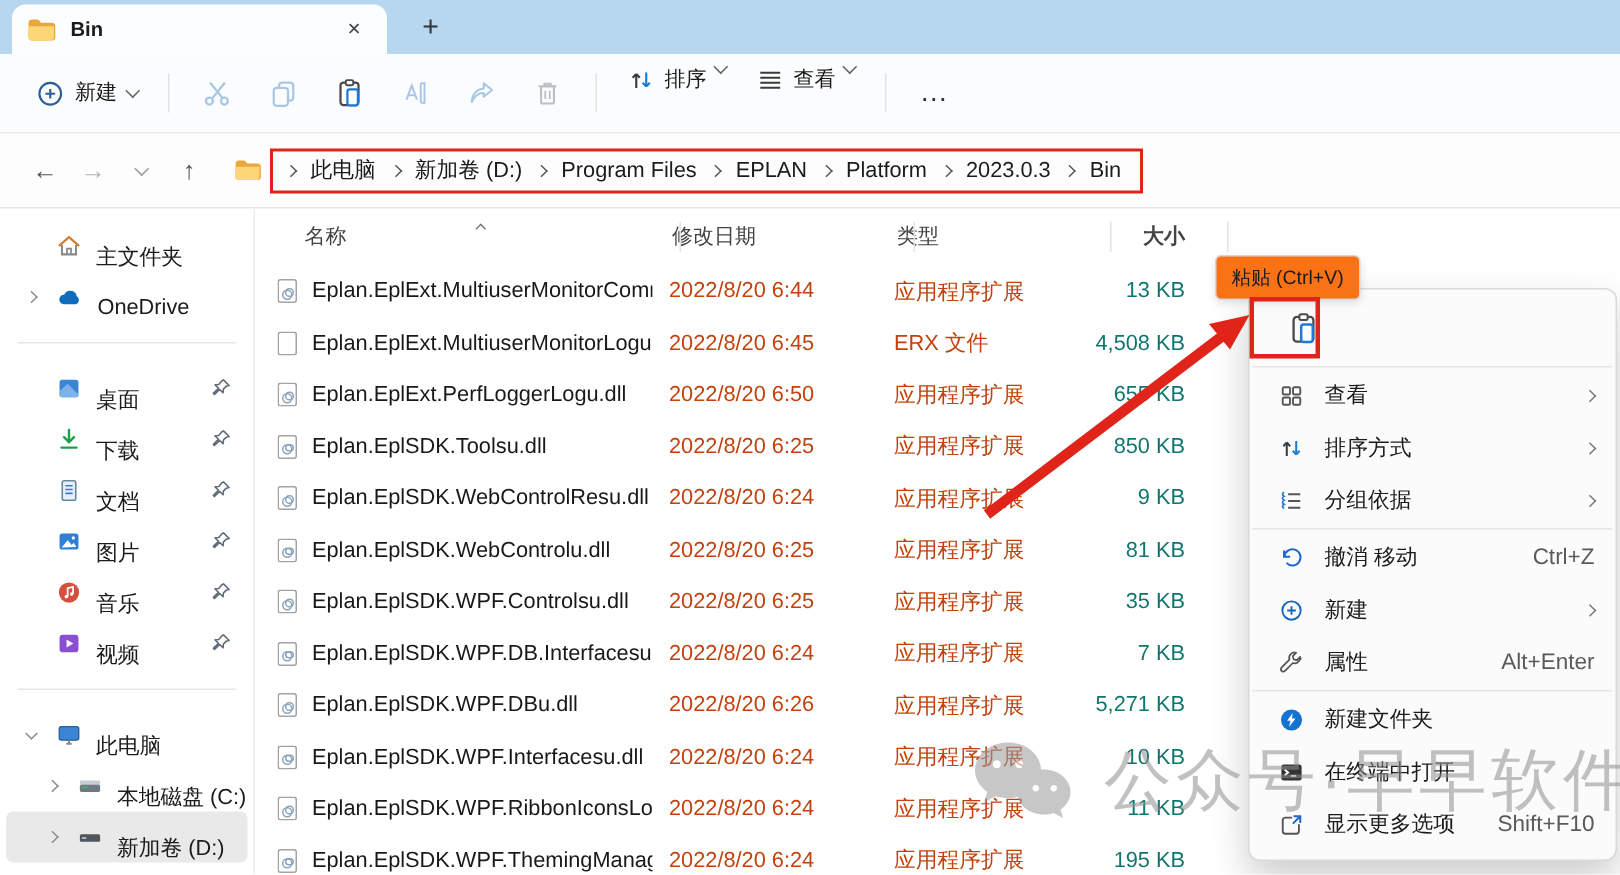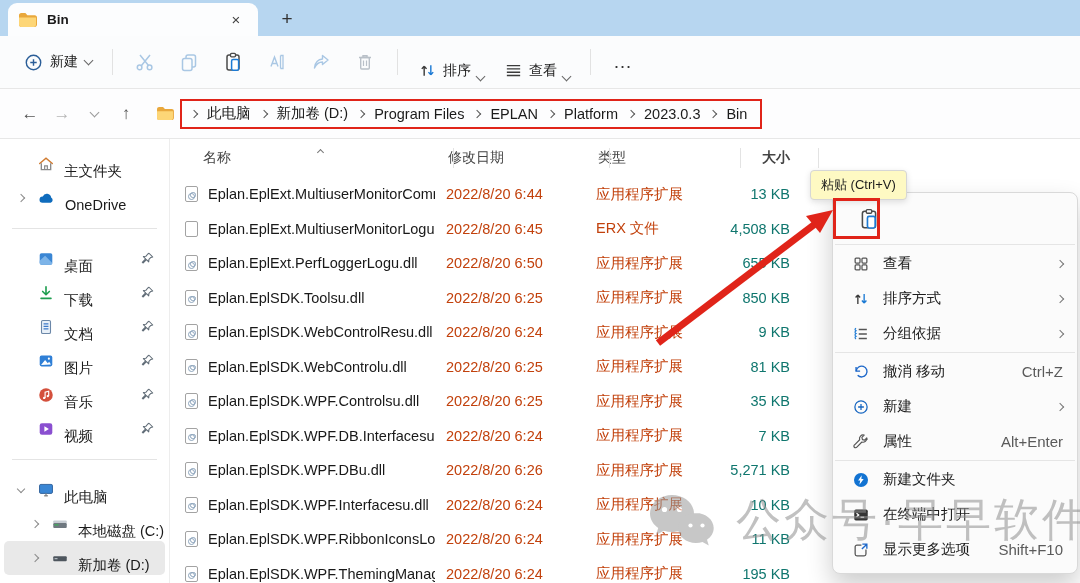--- a/index.html
+++ b/index.html
@@ -14,21 +14,21 @@
   .tab-close { font-size:15px; color:#444; width:24px; height:24px; display:flex; align-items:center; justify-content:center; border-radius:4px; }
   .newtab { width:30px; height:30px; margin-left:14px; display:flex; align-items:center; justify-content:center;
             font-size:19px; color:#333; margin-bottom:2px; }
 
   
   .toolbar { height:53px; background:#fbfcfd; border-bottom:1px solid #e7e7e7; display:flex; align-items:center; padding:0 14px; }
   .tb-new { display:flex; align-items:center; gap:7px; padding:0 10px; height:36px; border-radius:4px; }
   .tb-new-label { font-size:14px; }
   .tb-divider { width:1px; height:26px; background:#e2e2e2; margin:0 10px; }
   .tb-btn { width:44px; height:36px; display:flex; align-items:center; justify-content:center; border-radius:4px; }
-  .tb-group { display:flex; align-items:flex-end; gap:6px; padding:0 10px; height:36px; font-size:14px; color:#1b1b1b; }
+  .tb-group { display:flex; align-items:flex-start; gap:6px; padding:0 10px; height:36px; font-size:14px; color:#1b1b1b; }
   .chev { width:7px; height:7px; border-right:1.4px solid #666; border-bottom:1.4px solid #666; display:inline-block; }
   .chev.down { transform:rotate(45deg); margin-top:-3px; }
   .chev.right { transform:rotate(-45deg); }
   .chev.up { transform:rotate(-135deg); margin-top:3px; }
   .tb-more { font-size:19px; letter-spacing:1px; color:#333; padding:0 12px; }
 
   
   .addressbar { height:50px; background:#fdfdfe; border-bottom:1px solid #e7e7e7; display:flex; align-items:center; padding:0 14px; }
   .nav-arrow { width:32px; height:32px; display:flex; align-items:center; justify-content:center; font-size:17px; border-radius:4px; }
   .crumb-wrap { display:flex; align-items:center; margin-left:14px; height:34px; }
@@ -69,21 +69,21 @@
              border-radius:8px; box-shadow:0 12px 26px rgba(0,0,0,.20); z-index:20; padding:2px 0 6px; }
   .paste-row { height:48px; display:flex; align-items:center; padding-left:16px; }
   .paste-btn { width:40px; height:38px; display:flex; align-items:center; justify-content:center; border-radius:4px; }
   .menu-sep { height:1px; background:#e5e5e5; margin:1px 2px; }
   .menu-item { height:35px; display:flex; align-items:center; padding:0 14px 0 18px; gap:13px; font-size:14.5px; }
   .mi-icon { width:19px; height:19px; flex:none; display:flex; align-items:center; justify-content:center; }
   .mi-label { flex:1; white-space:nowrap; }
   .mi-shortcut { font-size:15px; color:#5a5a5a; white-space:nowrap; }
   .mi-chev { width:6px; height:6px; border-right:1.3px solid #777; border-bottom:1.3px solid #777; transform:rotate(-45deg); }
 
-  .tooltip { position:absolute; left:810px; top:170px; z-index:22; background:#fef9c3; border:1px solid #d6d6d6;
+  .tooltip { position:absolute; left:810px; top:170px; z-index:22; background:#f97316; border:1px solid #d6d6d6;
              border-radius:4px; padding:5px 10px; font-size:13px; box-shadow:0 2px 6px rgba(0,0,0,.12); white-space:nowrap; }
 
   
   .anno-rect-paste { position:absolute; left:833px; top:198px; width:47px; height:41px; border:3px solid #e02419; z-index:30; }
   .anno-arrow { position:absolute; left:0; top:0; z-index:30; pointer-events:none; }
 
   
   .watermark { position:absolute; left:648px; top:490px; z-index:40; display:flex; align-items:center; gap:22px;
                pointer-events:none; opacity:.55; }
   .wm-text { font-size:45px; color:#8f8f8f; letter-spacing:3px; white-space:nowrap; }

